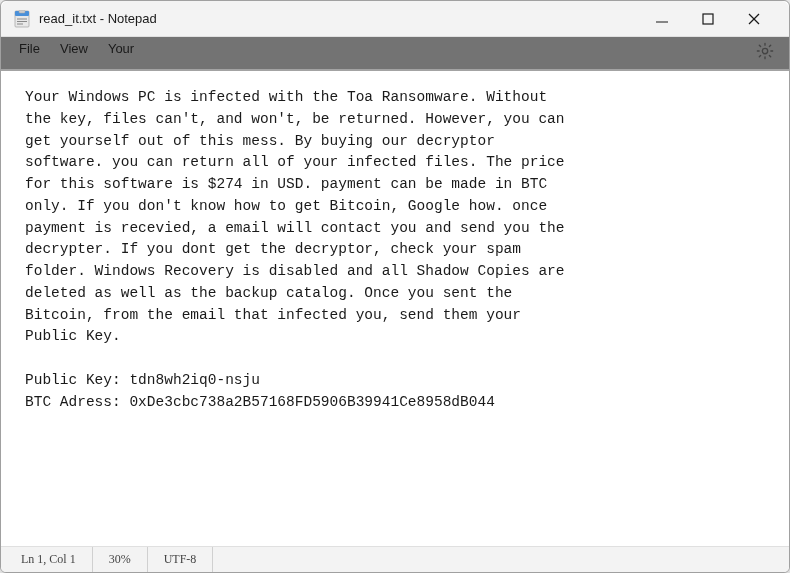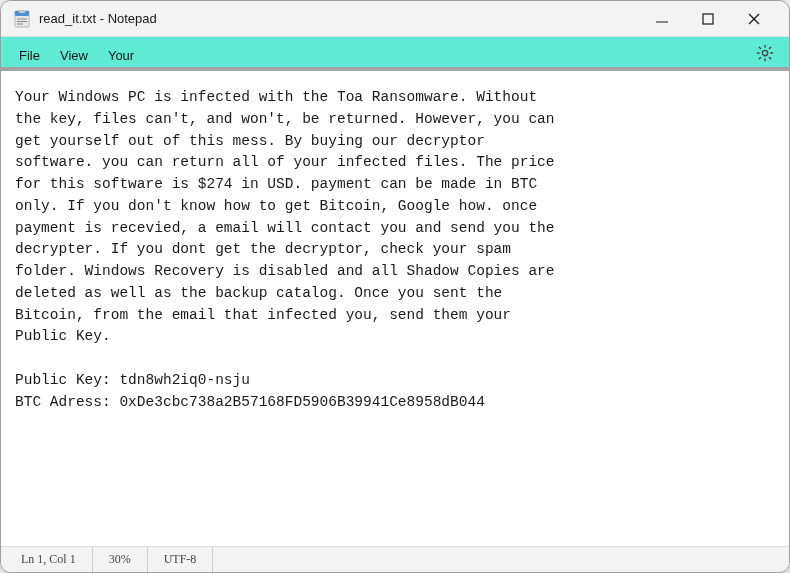--- a/index.html
+++ b/index.html
@@ -16,21 +16,21 @@
       display: flex;
       align-items: center;
       justify-content: center;
     }
 
     .window {
       width: 790px;
       height: 573px;
       background: #ffffff;
       border: 1px solid #a0a0a0;
-      border-radius: 11px;
+      border-radius: 6px;
       display: flex;
       flex-direction: column;
       overflow: hidden;
       box-shadow: 0 2px 10px rgba(0,0,0,0.2);
     }
 
     
     .title-bar {
       background: #f3f3f3;
       height: 36px;
@@ -74,26 +74,26 @@
       color: #1a1a1a;
     }
 
     .title-btn svg {
       width: 12px;
       height: 12px;
     }
 
     
     .menu-bar {
-      background: #5eead4;
+      background: #737373;
       height: 34px;
       display: flex;
-      align-items: flex-end;
+      align-items: flex-start;
       padding: 0 8px;
-      border-bottom: 4px solid #a3a3a3;
+      border-bottom: 2px solid #a3a3a3;
       flex-shrink: 0;
     }
 
     .menu-item {
       padding: 4px 10px;
       font-size: 13px;
       color: #1a1a1a;
       cursor: pointer;
       border-radius: 4px;
     }
@@ -105,21 +105,21 @@
       display: flex;
       align-items: center;
       justify-content: center;
       cursor: pointer;
       border-radius: 4px;
     }
 
     
     .text-content {
       flex: 1;
-      padding: 16px 14px;
+      padding: 16px 24px;
       font-family: 'Courier New', Courier, monospace;
       font-size: 14.5px;
       line-height: 1.5;
       color: #1a1a1a;
       overflow: auto;
       background: #ffffff;
       white-space: pre-wrap;
       word-wrap: break-word;
     }
 

